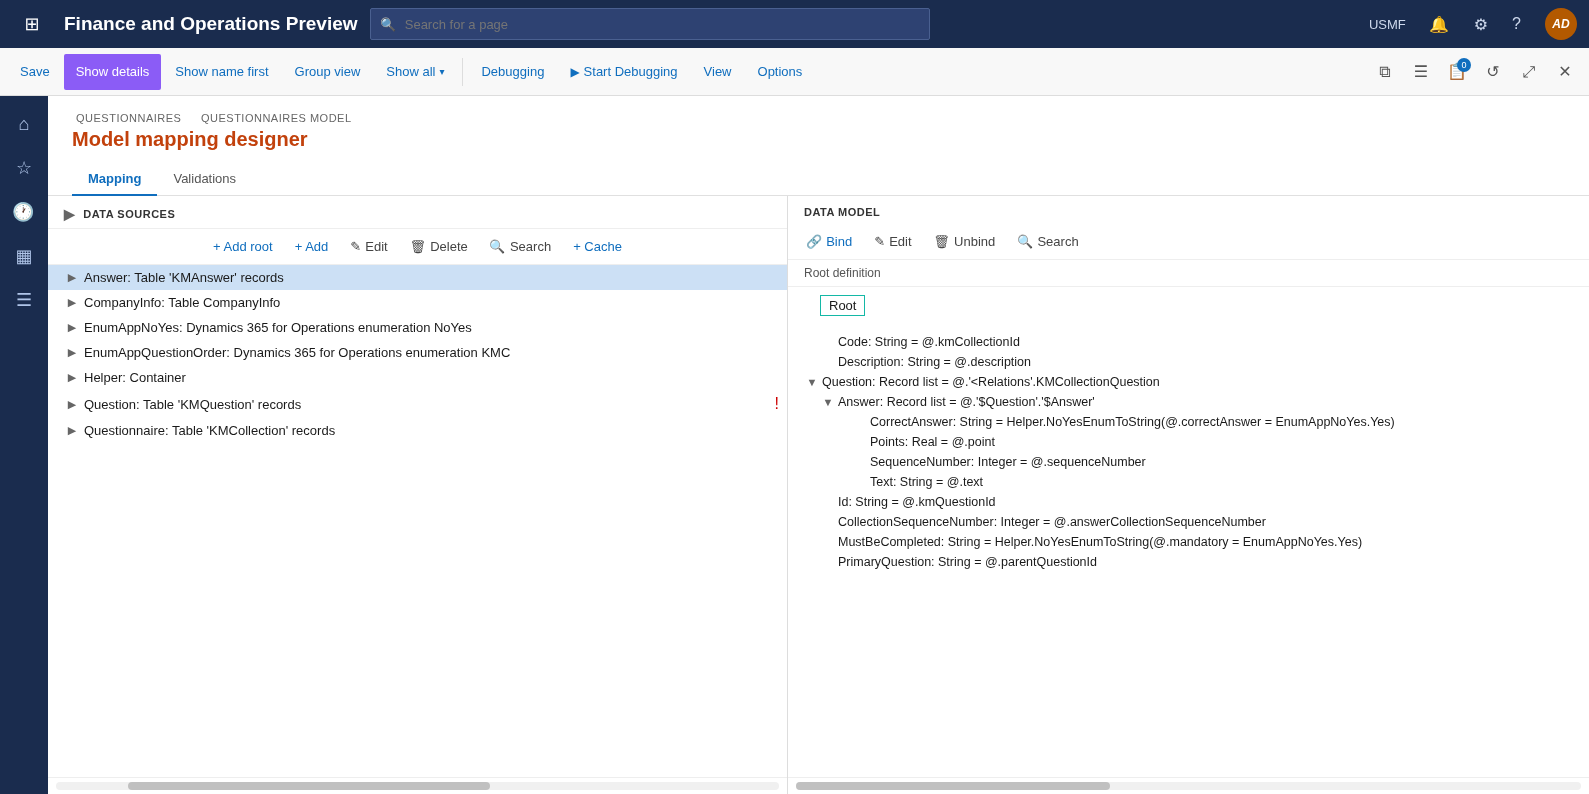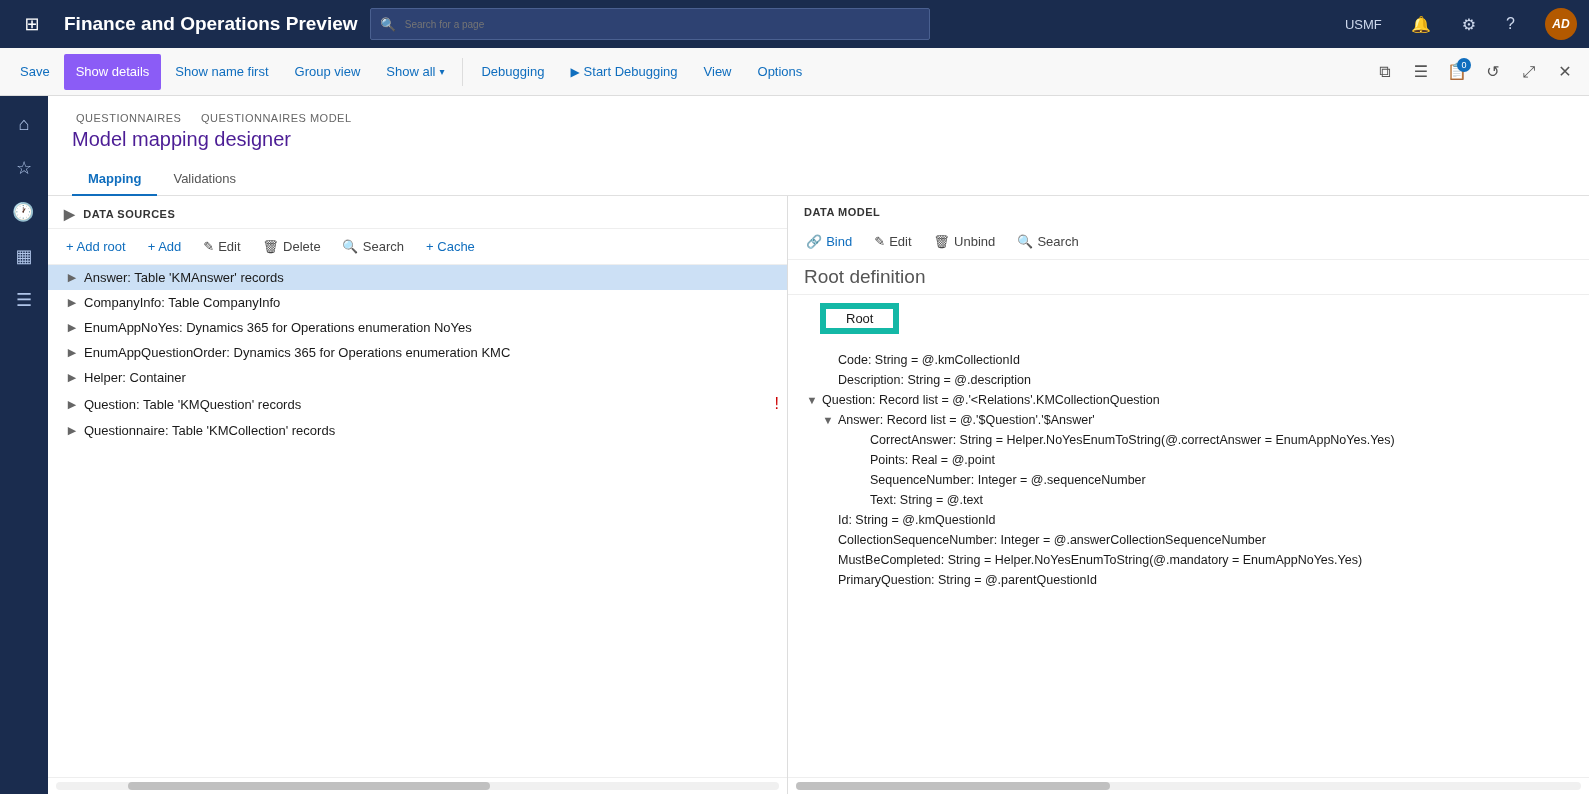--- a/index.html
+++ b/index.html
@@ -26,28 +26,28 @@
       align-items: center;
       padding: 0 10px;
       height: 32px;
       gap: 8px;
     }
     .top-nav-search input {
       background: transparent;
       border: none;
       outline: none;
       color: #afc4e8;
-      font-size: 10px;
+      font-size: 13px;
       width: 100%;
     }
     .top-nav-right {
       margin-left: auto;
       display: flex;
       align-items: center;
-      gap: 30px;
+      gap: 24px;
       color: #cdd8ec;
       font-size: 13px;
     }
     .top-nav-icon { cursor: pointer; font-size: 16px; color: #cdd8ec; }
     .avatar {
       width: 32px; height: 32px;
       border-radius: 50%;
       background: #b35900;
       color: white;
       display: flex; align-items: center; justify-content: center;
@@ -134,22 +134,22 @@
     .breadcrumb {
       font-size: 11px;
       color: #666;
       text-transform: uppercase;
       letter-spacing: 0.5px;
       margin-bottom: 4px;
     }
     .breadcrumb span { margin: 0 4px; }
     .page-title {
       font-size: 20px;
-      font-weight: 400;
-      color: #4c1d95;
+      font-weight: 700;
+      color: #c2410c;
       margin-bottom: 12px;
     }
     .tabs {
       display: flex;
       gap: 0;
     }
     .tab {
       padding: 8px 16px;
       font-size: 13px;
       cursor: pointer;
@@ -191,20 +191,21 @@
       gap: 8px;
     }
     .pane-header .expand-icon { color: #666; cursor: pointer; font-size: 14px; }
 
     .pane-toolbar {
       display: flex;
       align-items: center;
       padding: 6px 8px;
       gap: 2px;
       border-bottom: 1px solid #eee;
+      justify-content: center;
     }
     .pane-btn {
       padding: 4px 10px;
       border: none;
       background: transparent;
       cursor: pointer;
       font-size: 13px;
       color: #106ebe;
       display: flex;
       align-items: center;
@@ -259,28 +260,28 @@
     .data-model-toolbar {
       display: flex;
       align-items: center;
       padding: 6px 8px;
       gap: 2px;
       border-bottom: 1px solid #eee;
     }
 
     .root-label {
       padding: 6px 16px;
-      font-size: 19px;
+      font-size: 12px;
       color: #555;
       border-bottom: 1px solid #eee;
     }
     .root-box {
       display: inline-block;
-      border: 6px solid #14b8a6;
-      padding: 2px 20px;
+      border: 1px solid #14b8a6;
+      padding: 2px 8px;
       margin: 4px 16px;
       font-size: 13px;
       color: #1a1a1a;
     }
 
     .model-tree {
       flex: 1;
       overflow-y: auto;
       overflow-x: auto;
       padding: 4px 0;

